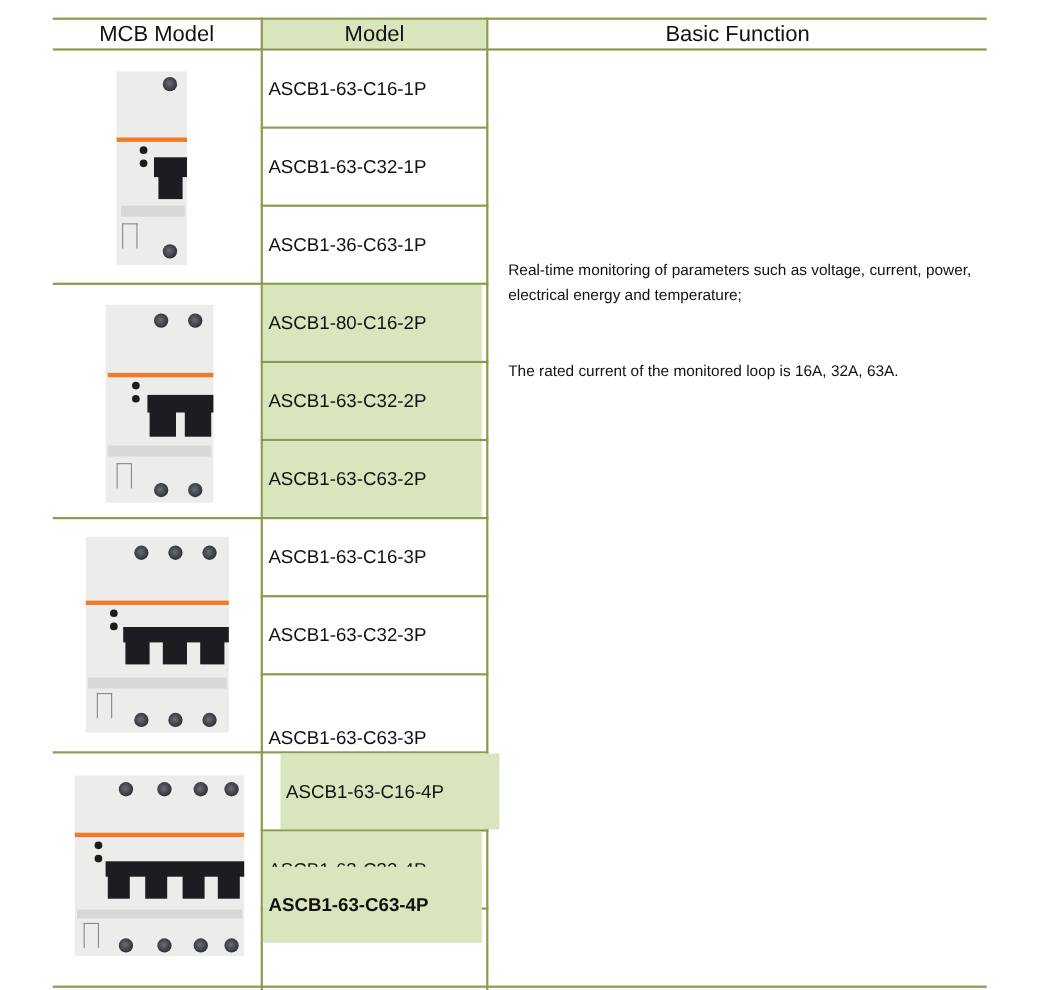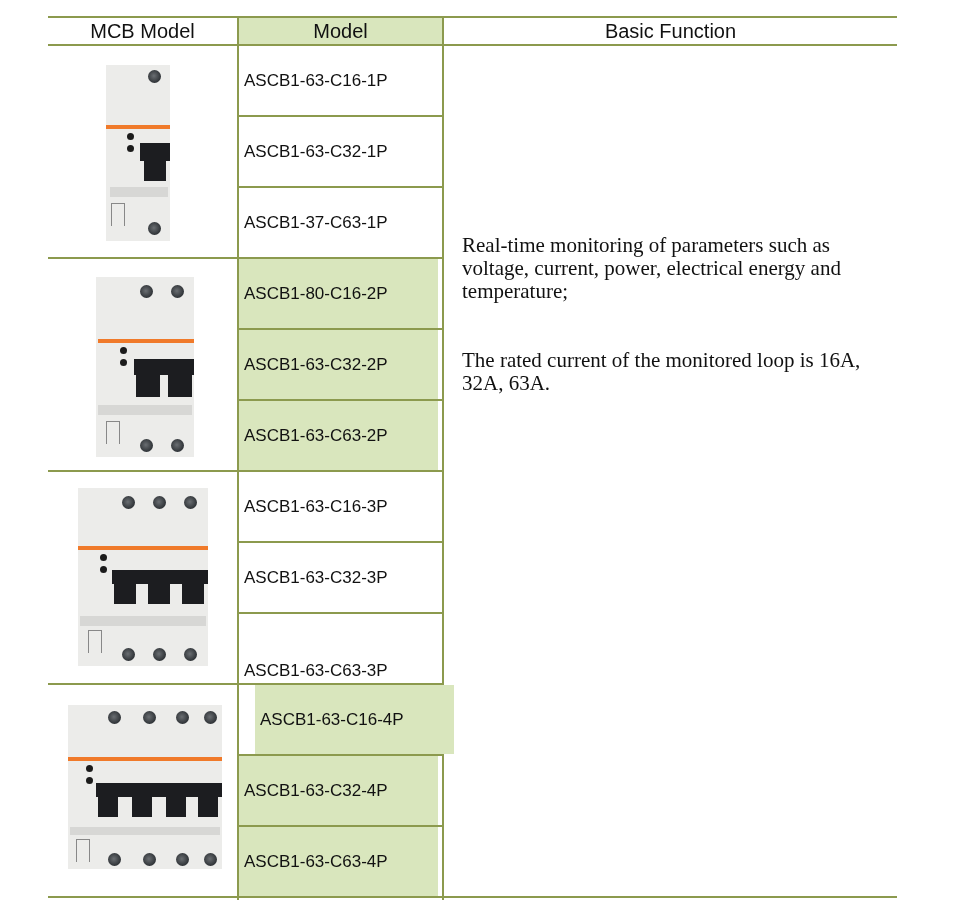--- a/index.html
+++ b/index.html
@@ -8,21 +8,21 @@
   .tbl { position: absolute; left: 48px; top: 16px; width: 849px; }
   .hline { position: absolute; left: 0; width: 849px; height: 2px; background: #8c9a4e; }
   .vline { position: absolute; width: 2px; background: #8c9a4e; }
   .hdr { position: absolute; top: 2px; height: 26px; display: flex; align-items: center;
          justify-content: center; font-size: 20px; color: #111; }
   .hdr.green { background: #d9e6bd; }
   .cell { position: absolute; left: 191px; width: 199px; height: 69px; display: flex;
           align-items: center; font-size: 17px; padding-left: 5px; box-sizing: border-box; }
   .cell.green { background: #d9e6bd; }
   .rowsep { position: absolute; left: 189px; width: 207px; height: 2px; background: #8c9a4e; }
-  .func { position: absolute; left: 414px; top: 218px; width: 440px; font-size: 21px; line-height: 23px; font-family: Liberation Serif, serif; }
+  .func { position: absolute; left: 414px; top: 218px; width: 440px; font-size: 14px; line-height: 23px; }
   .func p { margin: 0 0 46px 0; }
   .dev { position: absolute; }
   .body { position: absolute; background: #ececea; }
   .knob { position: absolute; width: 13px; height: 13px; border-radius: 50%;
           background: radial-gradient(circle at 45% 45%, #6a6e72 0%, #2e3236 70%); }
   .stripe { position: absolute; height: 4px; background: #f07a2a; }
   .handle { position: absolute; background: #1c1d20; }
   .dot { position: absolute; width: 7px; height: 7px; border-radius: 50%; background: #1b1b1b; }
   .arrow { position: absolute; width: 12px; height: 22px; border: 1px solid #888; border-bottom: none; }
   .band { position: absolute; background: #d7d7d5; }
@@ -43,39 +43,39 @@
   <div class="hline" style="left:0;width:396px;top:667px;"></div>
   <div class="hline" style="top:880px;"></div>
 
   <div class="vline" style="left:189px;top:0;height:884px;"></div>
   <div class="vline" style="left:394px;top:0;height:884px;"></div>
 
   <div class="cell" style="top:30px;">ASCB1-63-C16-1P</div>
   <div class="rowsep" style="top:99px;"></div>
   <div class="cell" style="top:101px;">ASCB1-63-C32-1P</div>
   <div class="rowsep" style="top:170px;"></div>
-  <div class="cell" style="top:172px;">ASCB1-37-C63-1P</div>
+  <div class="cell" style="top:172px;">ASCB1-36-C63-1P</div>
 
   <div class="cell green" style="top:243px;">ASCB1-80-C16-2P</div>
   <div class="rowsep" style="top:312px;"></div>
   <div class="cell green" style="top:314px;">ASCB1-63-C32-2P</div>
   <div class="rowsep" style="top:383px;"></div>
   <div class="cell green" style="top:385px;">ASCB1-63-C63-2P</div>
 
   <div class="cell" style="top:456px;">ASCB1-63-C16-3P</div>
   <div class="rowsep" style="top:525px;"></div>
   <div class="cell" style="top:527px;">ASCB1-63-C32-3P</div>
   <div class="rowsep" style="top:596px;"></div>
   <div class="cell" style="top:620px;border-radius:14px;">ASCB1-63-C63-3P</div>
 
   <div class="cell green" style="top:669px;margin-left:16px;">ASCB1-63-C16-4P</div>
   <div class="rowsep" style="top:738px;"></div>
   <div class="cell green" style="top:740px;">ASCB1-63-C32-4P</div>
   <div class="rowsep" style="top:809px;"></div>
-  <div class="cell green" style="top:811px;">ASCB1-63-C63-4P</div>
+  <div class="cell green" style="top:772px;font-weight:bold;">ASCB1-63-C63-4P</div>
 
   <div class="func">
     <p>Real-time monitoring of parameters such as voltage, current, power, electrical energy and temperature;</p>
     <p>The rated current of the monitored loop is 16A, 32A, 63A.</p>
   </div>
 
   <div class="dev" style="left:58px;top:49px;width:64px;height:176px;">
     <div class="body" style="left:0;top:0;width:64px;height:176px;"></div>
     <div class="knob" style="left:42px;top:5px;"></div>
     <div class="stripe" style="left:0;top:60px;width:64px;"></div>

